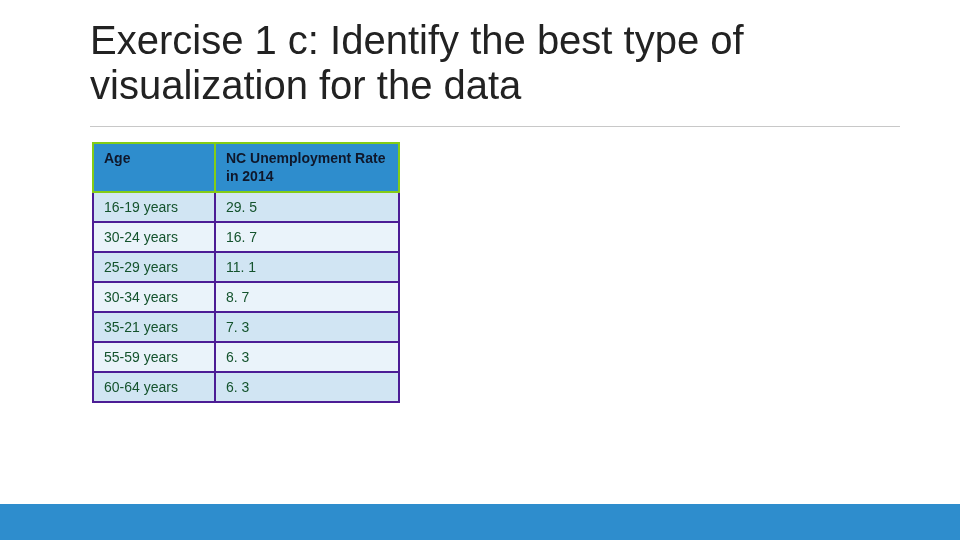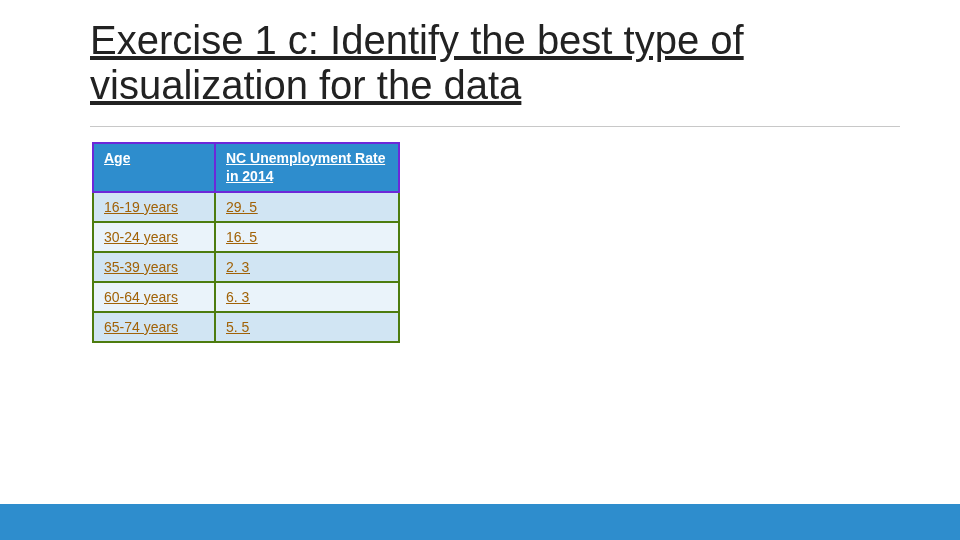--- a/index.html
+++ b/index.html
@@ -1,30 +1,30 @@
 <!DOCTYPE html>
 <html><head>
 <meta charset="utf-8">
 <style>
-  * { box-sizing: border-box; margin: 0; padding: 0; text-decoration: underline; }
+  * { box-sizing: border-box; margin: 0; padding: 0; }
   html, body { width: 960px; height: 540px; font-family: "Segoe UI Light", "Segoe UI", -apple-system, Helvetica, Arial, sans-serif; background: #fff; color: #222; }
   .slide { position: relative; width: 960px; height: 540px; }
   .title { position: absolute; left: 90px; top: 18px; right: 60px; font-size: 40px; font-weight: 300; line-height: 1.12; color: #222; }
   .title-rule { position: absolute; left: 90px; right: 60px; top: 126px; height: 0; border-bottom: 1px solid #c8c8c8; }
   .table-wrap { position: absolute; left: 92px; top: 142px; width: 306px; }
   table.data { width: 100%; border-collapse: collapse; table-layout: fixed; font-family: "Segoe UI", -apple-system, Helvetica, Arial, sans-serif; }
   table.data col.c0 { width: 122px; }
   table.data col.c1 { width: 184px; }
   table.data th {
-    background: #2e8dcd; color: #ffffff; font-weight: 700; font-size: 14px;
+    background: #2e8dcd; color: #0f172a; font-weight: 700; font-size: 14px;
     text-align: left; padding: 6px 10px; vertical-align: top; line-height: 1.25;
-    border: 2px solid #6d28d9;
+    border: 2px solid #84cc16;
   }
   table.data td {
-    font-size: 14px; padding: 6px 10px; border: 2px solid #4d7c0f; color: #a16207;
+    font-size: 14px; padding: 6px 10px; border: 2px solid #4c1d95; color: #14532d;
   }
   table.data tbody tr:nth-child(odd)  td { background: #d1e5f3; }
   table.data tbody tr:nth-child(even) td { background: #eaf3fa; }
   .footer-bar { position: absolute; left: 0; right: 0; bottom: 0; height: 36px; background: #2e8dcd; }
 </style>
 </head>
 <body>
 
 <div class="slide">
 
@@ -43,32 +43,40 @@
           <th>NC Unemployment Rate in 2014</th>
         </tr>
       </thead>
       <tbody>
         <tr>
           <td>16-19 years</td>
           <td>29. 5</td>
         </tr>
         <tr>
           <td>30-24 years</td>
-          <td>16. 5</td>
+          <td>16. 7</td>
         </tr>
         <tr>
-          <td>35-39 years</td>
-          <td>2. 3</td>
+          <td>25-29 years</td>
+          <td>11. 1</td>
+        </tr>
+        <tr>
+          <td>30-34 years</td>
+          <td>8. 7</td>
+        </tr>
+        <tr>
+          <td>35-21 years</td>
+          <td>7. 3</td>
+        </tr>
+        <tr>
+          <td>55-59 years</td>
+          <td>6. 3</td>
         </tr>
         <tr>
           <td>60-64 years</td>
           <td>6. 3</td>
-        </tr>
-        <tr>
-          <td>65-74 years</td>
-          <td>5. 5</td>
         </tr>
       </tbody>
     </table>
   </div>
 
   <div class="footer-bar"></div>
 </div>
 
 </body></html>

